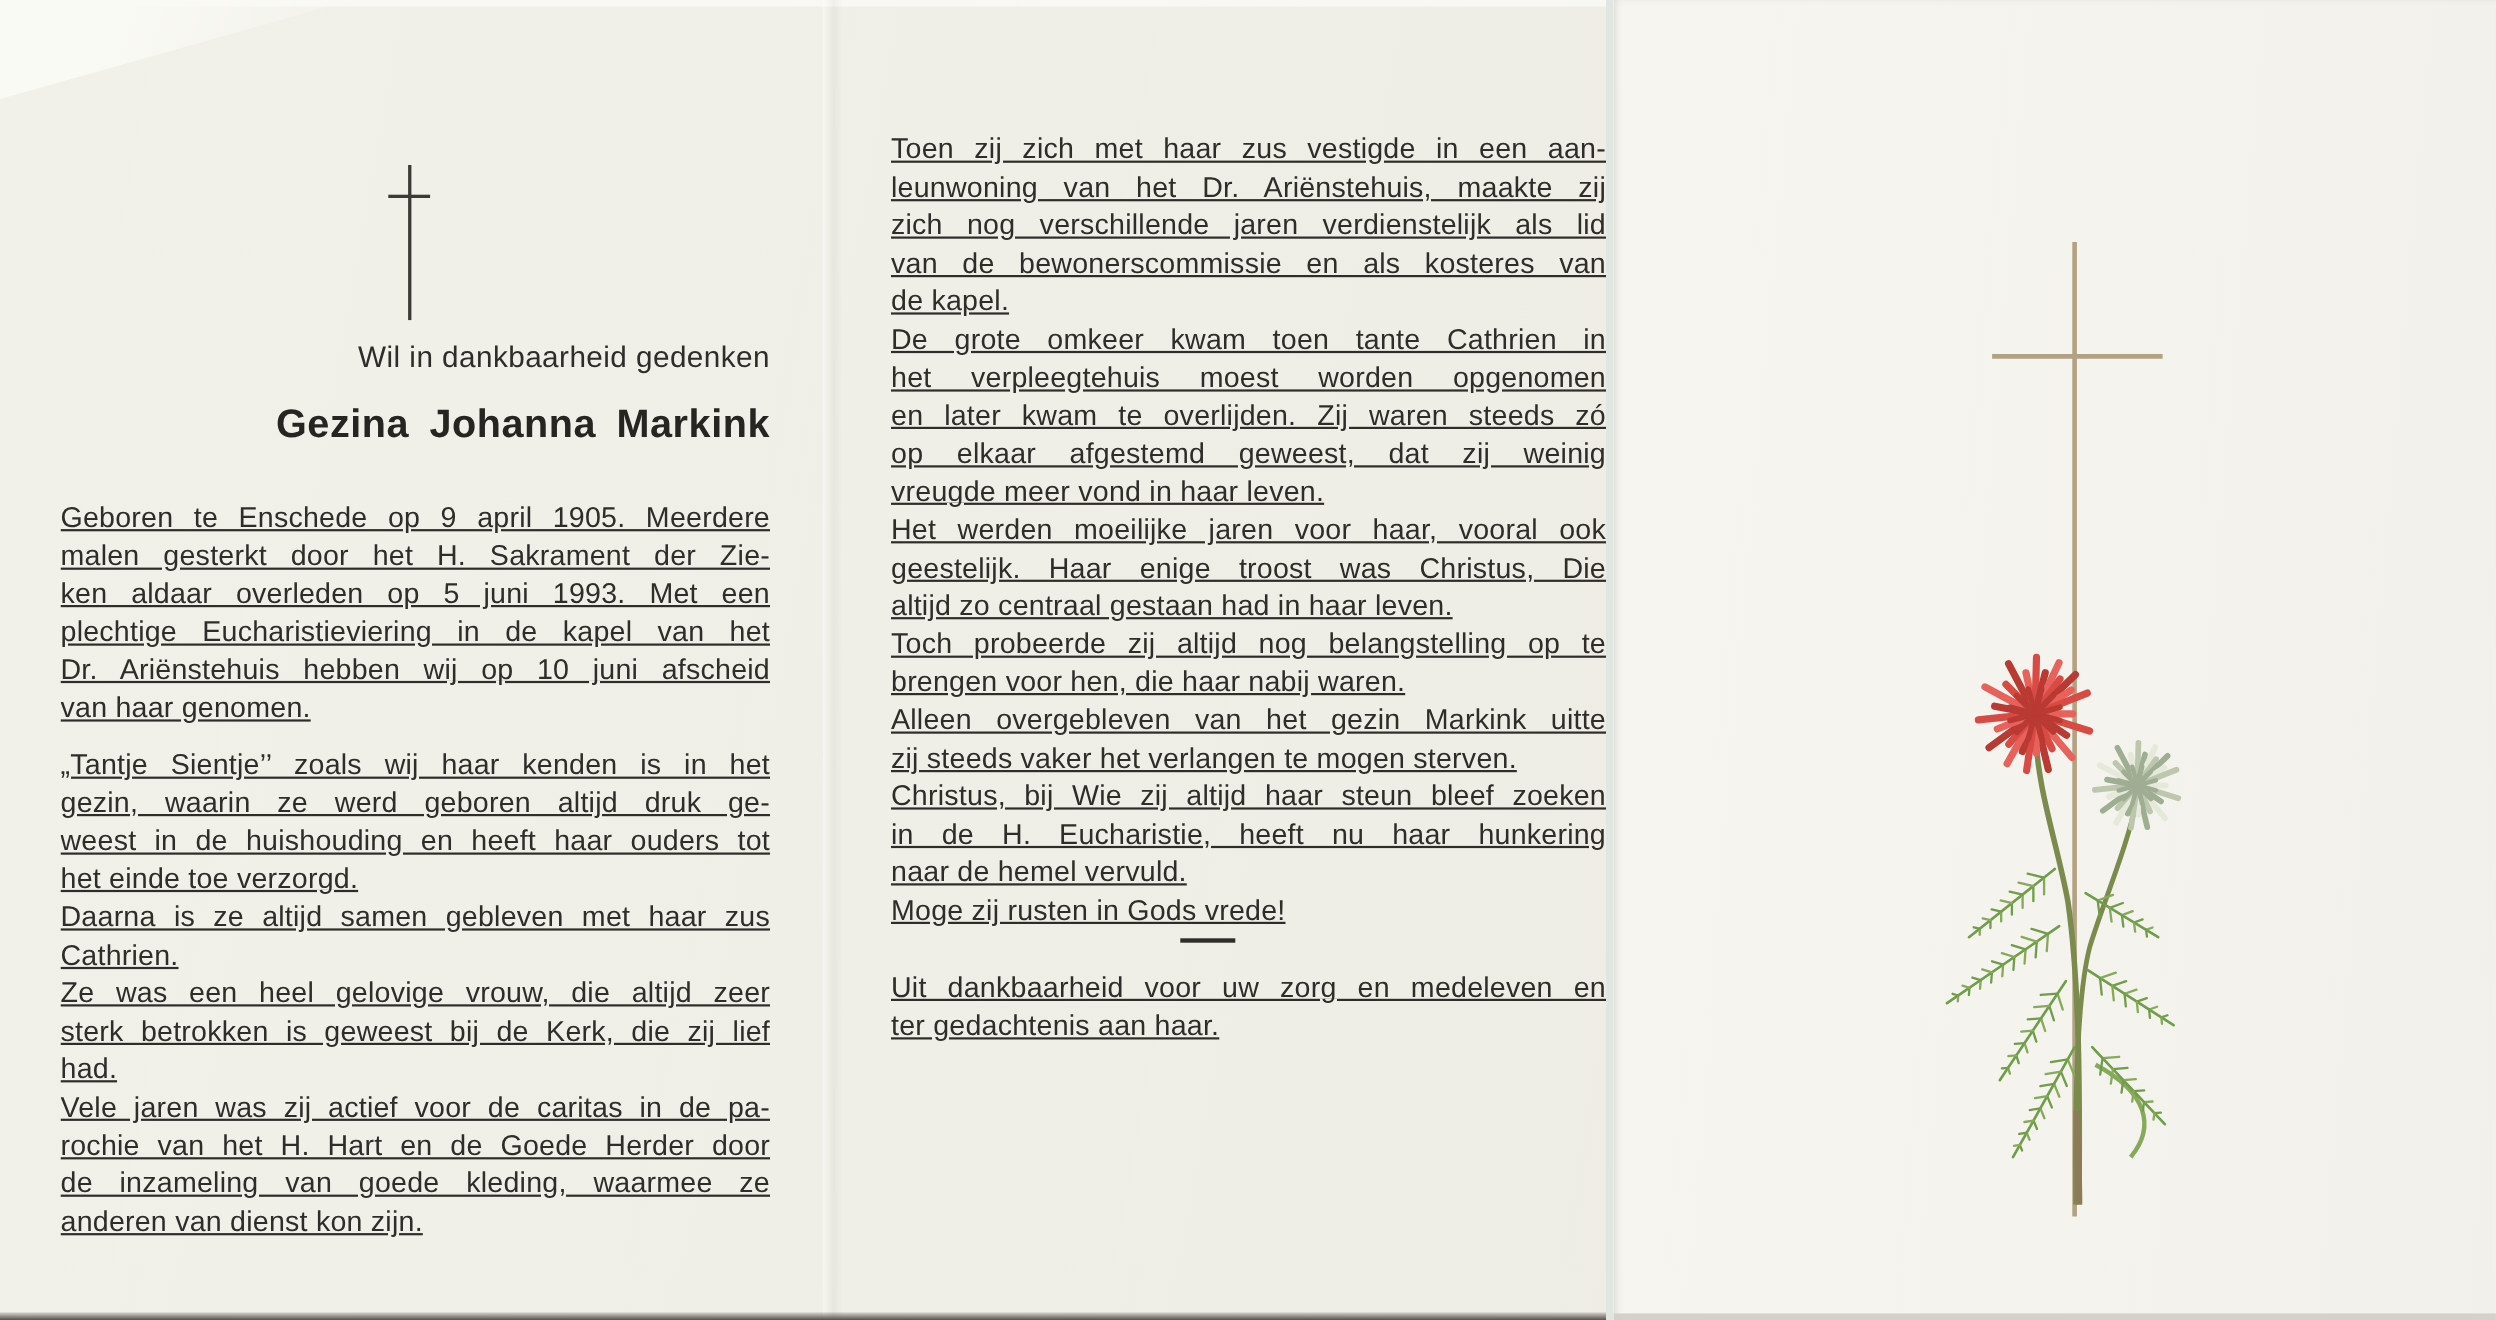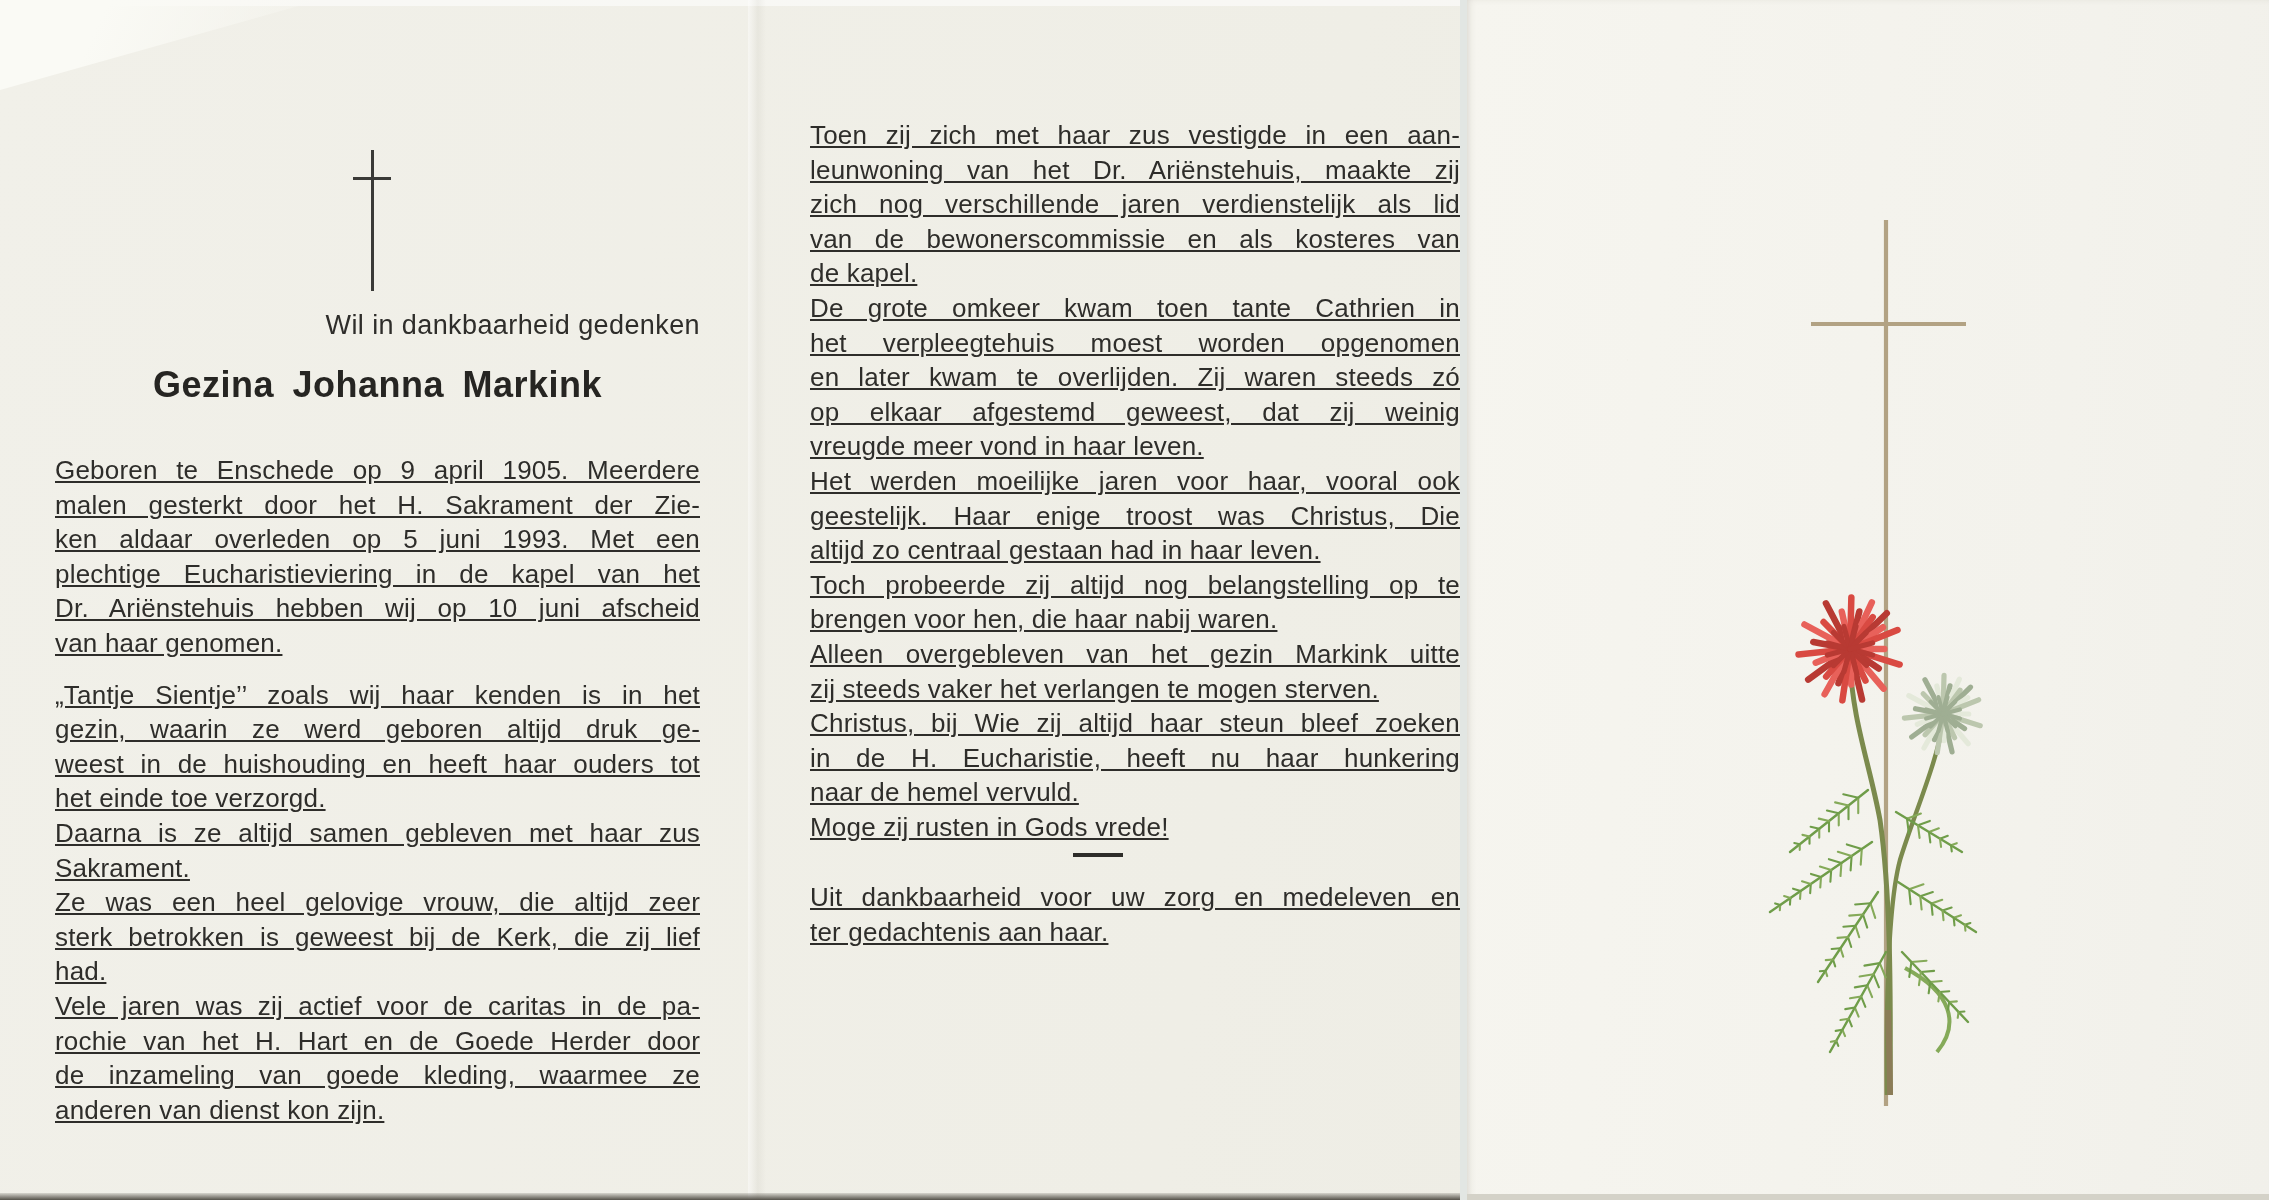--- a/index.html
+++ b/index.html
@@ -28,21 +28,21 @@
   .bottom-edge-right{position:absolute;left:1467px;bottom:0;width:802px;height:6px;background:#d4d2c8;}
 
   
   .panel-text{position:absolute;font-size:26px;line-height:34.6px;letter-spacing:.2px;text-decoration:underline;}
   .line{text-align:justify;text-align-last:justify;white-space:nowrap;overflow:hidden;}
   .line.last{text-align-last:left;}
   .para.gap{margin-bottom:17px;}
 
   #left-intro{position:absolute;left:55px;top:310px;width:645px;text-align:right;
     font-size:27px;letter-spacing:.4px;color:#2e2d2a;}
-  #left-name{position:absolute;left:55px;top:364px;width:645px;text-align:center;
+  #left-name{position:absolute;left:55px;top:364px;width:645px;text-align:right;
     font-size:36px;font-weight:700;letter-spacing:.5px;word-spacing:8px;color:#262522;}
   #left-paragraphs{left:55px;top:453px;width:645px;}
   #middle-paragraphs{left:810px;top:118px;width:650px;}
 
   .divider{width:50px;height:4px;background:#2e2d2a;margin:9px 0 0 263px;}
   #middle-closing{margin-top:23px;}
 
   
   #left-cross{position:absolute;left:353px;top:150px;width:40px;height:141px;}
   #left-cross .v{position:absolute;left:18px;top:0;width:2.6px;height:141px;background:#3a3a37;}
@@ -81,21 +81,21 @@
           <div class="line last">van haar genomen.</div>
         </div>
         <div class="para">
           <div class="line">„Tantje Sientje’’ zoals wij haar kenden is in het</div>
           <div class="line">gezin, waarin ze werd geboren altijd druk ge-</div>
           <div class="line">weest in de huishouding en heeft haar ouders tot</div>
           <div class="line last">het einde toe verzorgd.</div>
         </div>
         <div class="para">
           <div class="line">Daarna is ze altijd samen gebleven met haar zus</div>
-          <div class="line last">Sakrament.</div>
+          <div class="line last">Cathrien.</div>
         </div>
         <div class="para">
           <div class="line">Ze was een heel gelovige vrouw, die altijd zeer</div>
           <div class="line">sterk betrokken is geweest bij de Kerk, die zij lief</div>
           <div class="line last">had.</div>
         </div>
         <div class="para">
           <div class="line">Vele jaren was zij actief voor de caritas in de pa-</div>
           <div class="line">rochie van het H. Hart en de Goede Herder door</div>
           <div class="line">de inzameling van goede kleding, waarmee ze</div>

